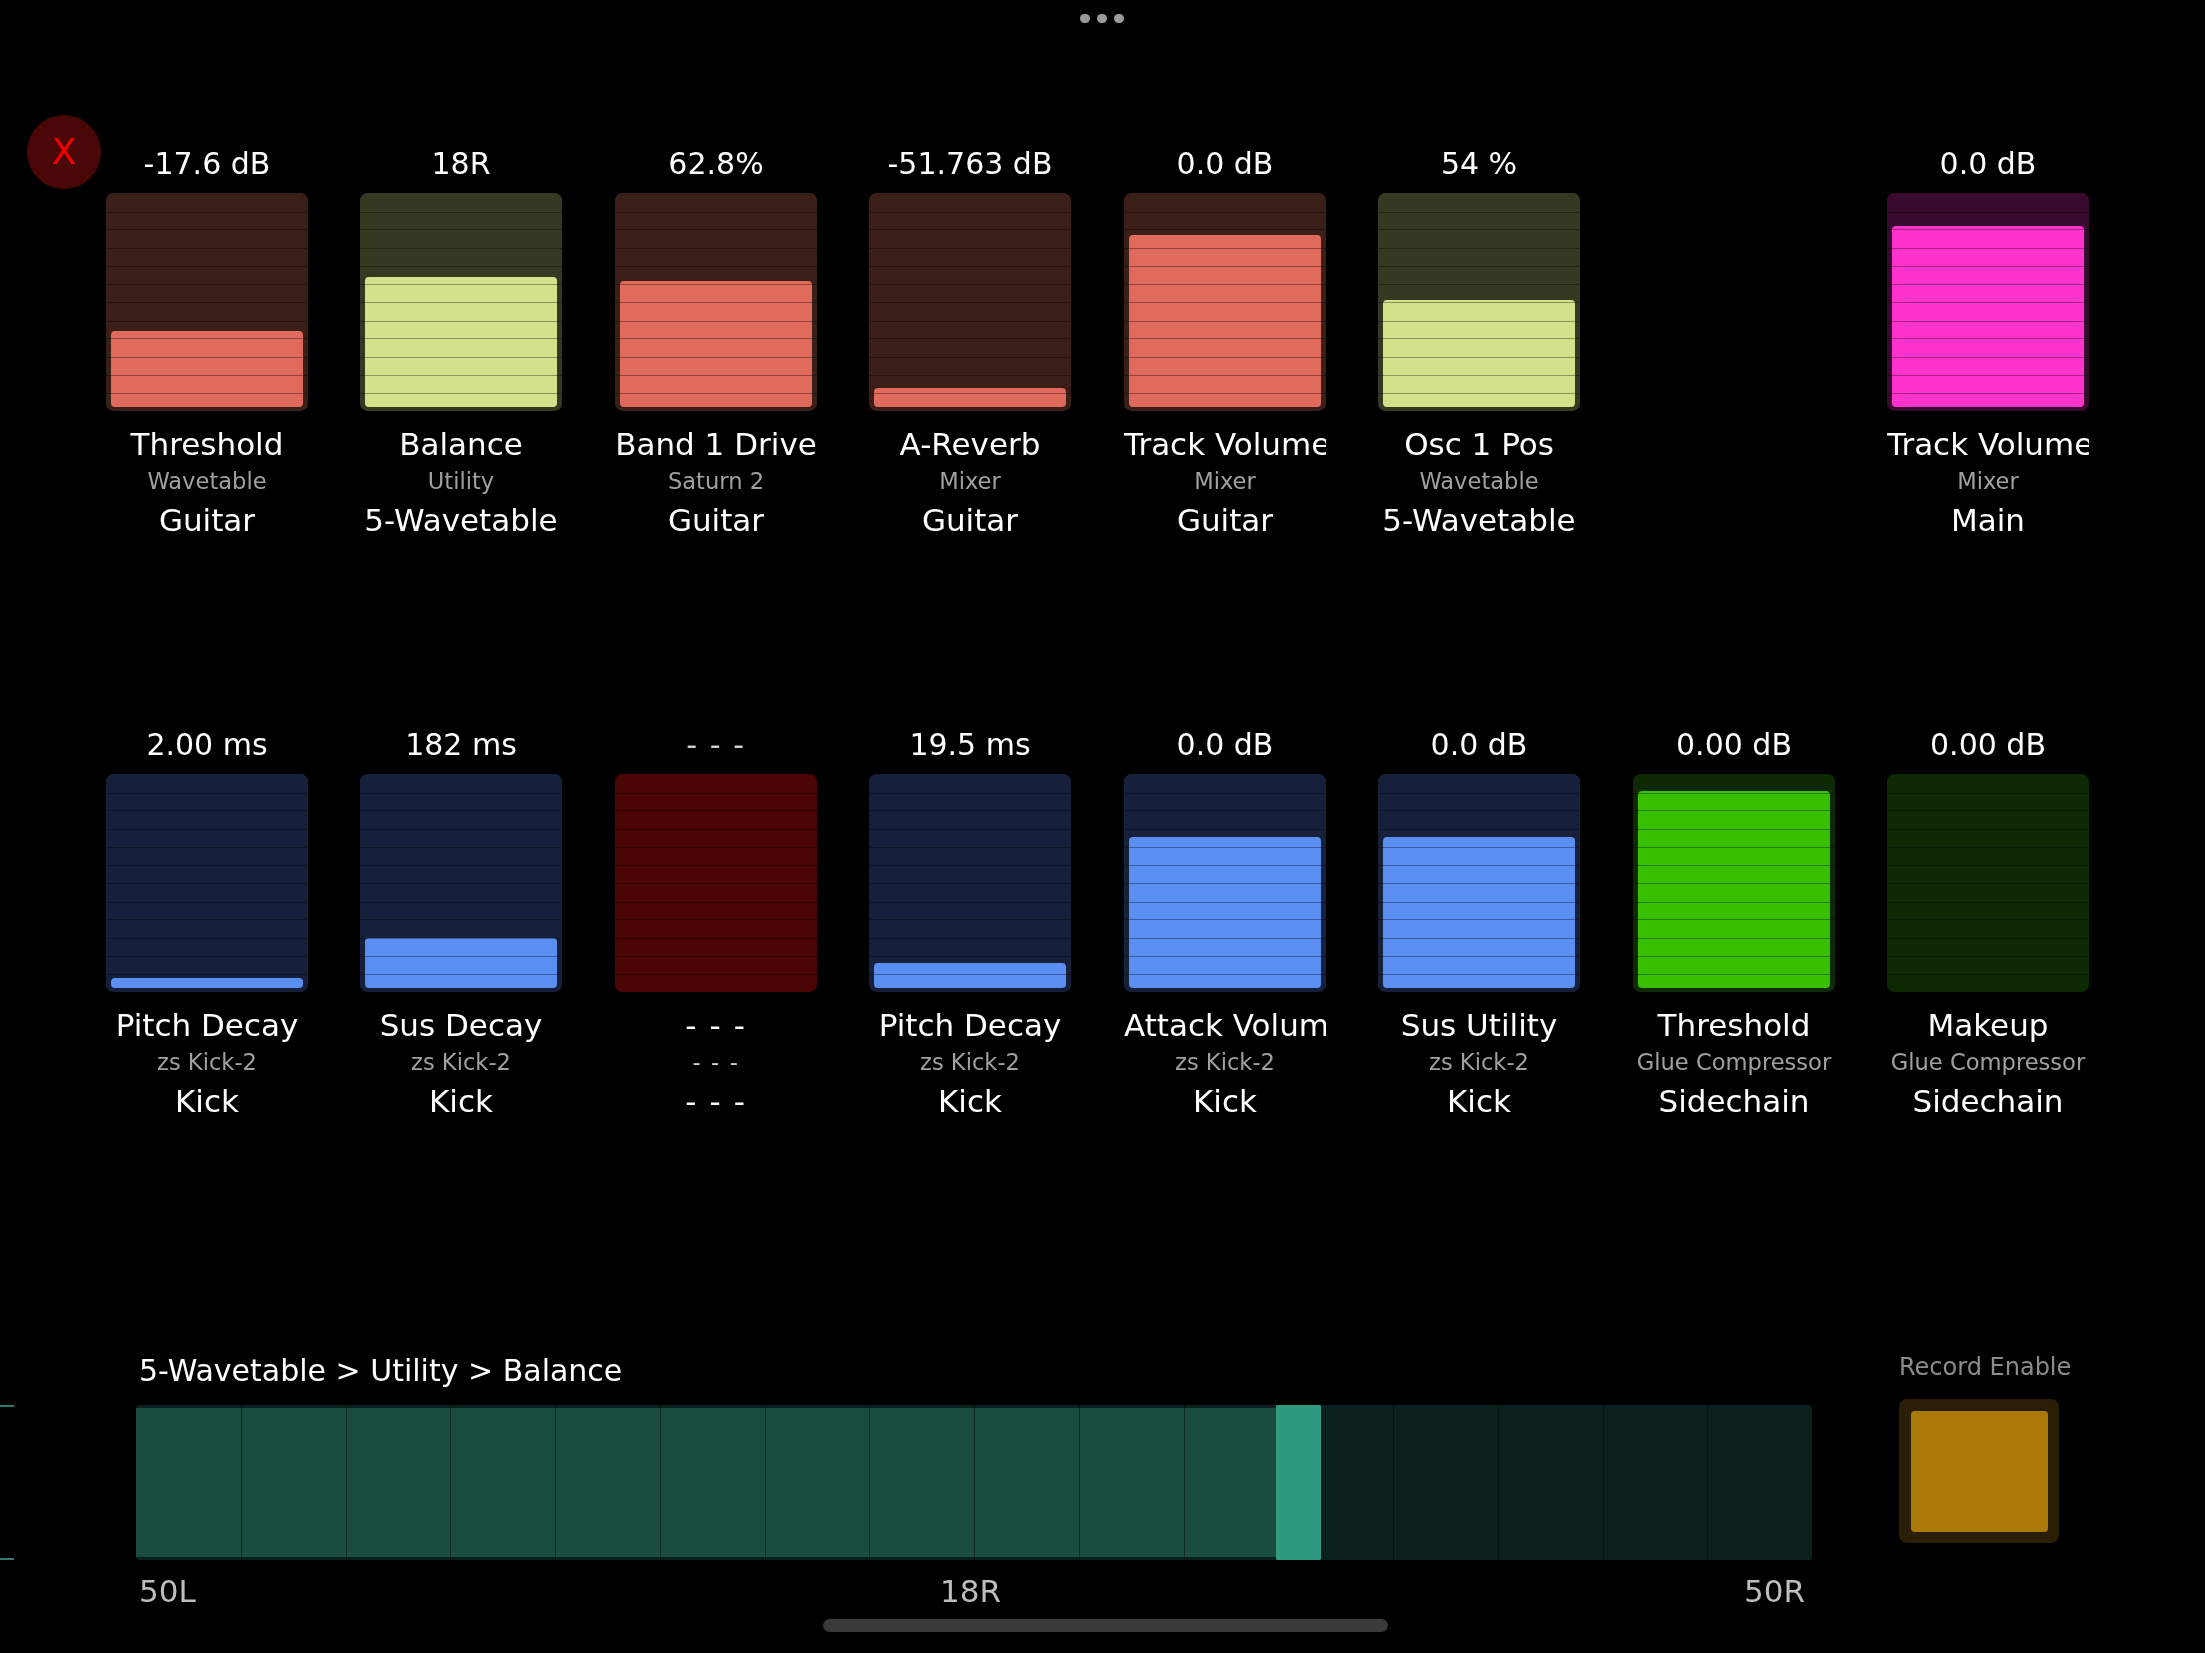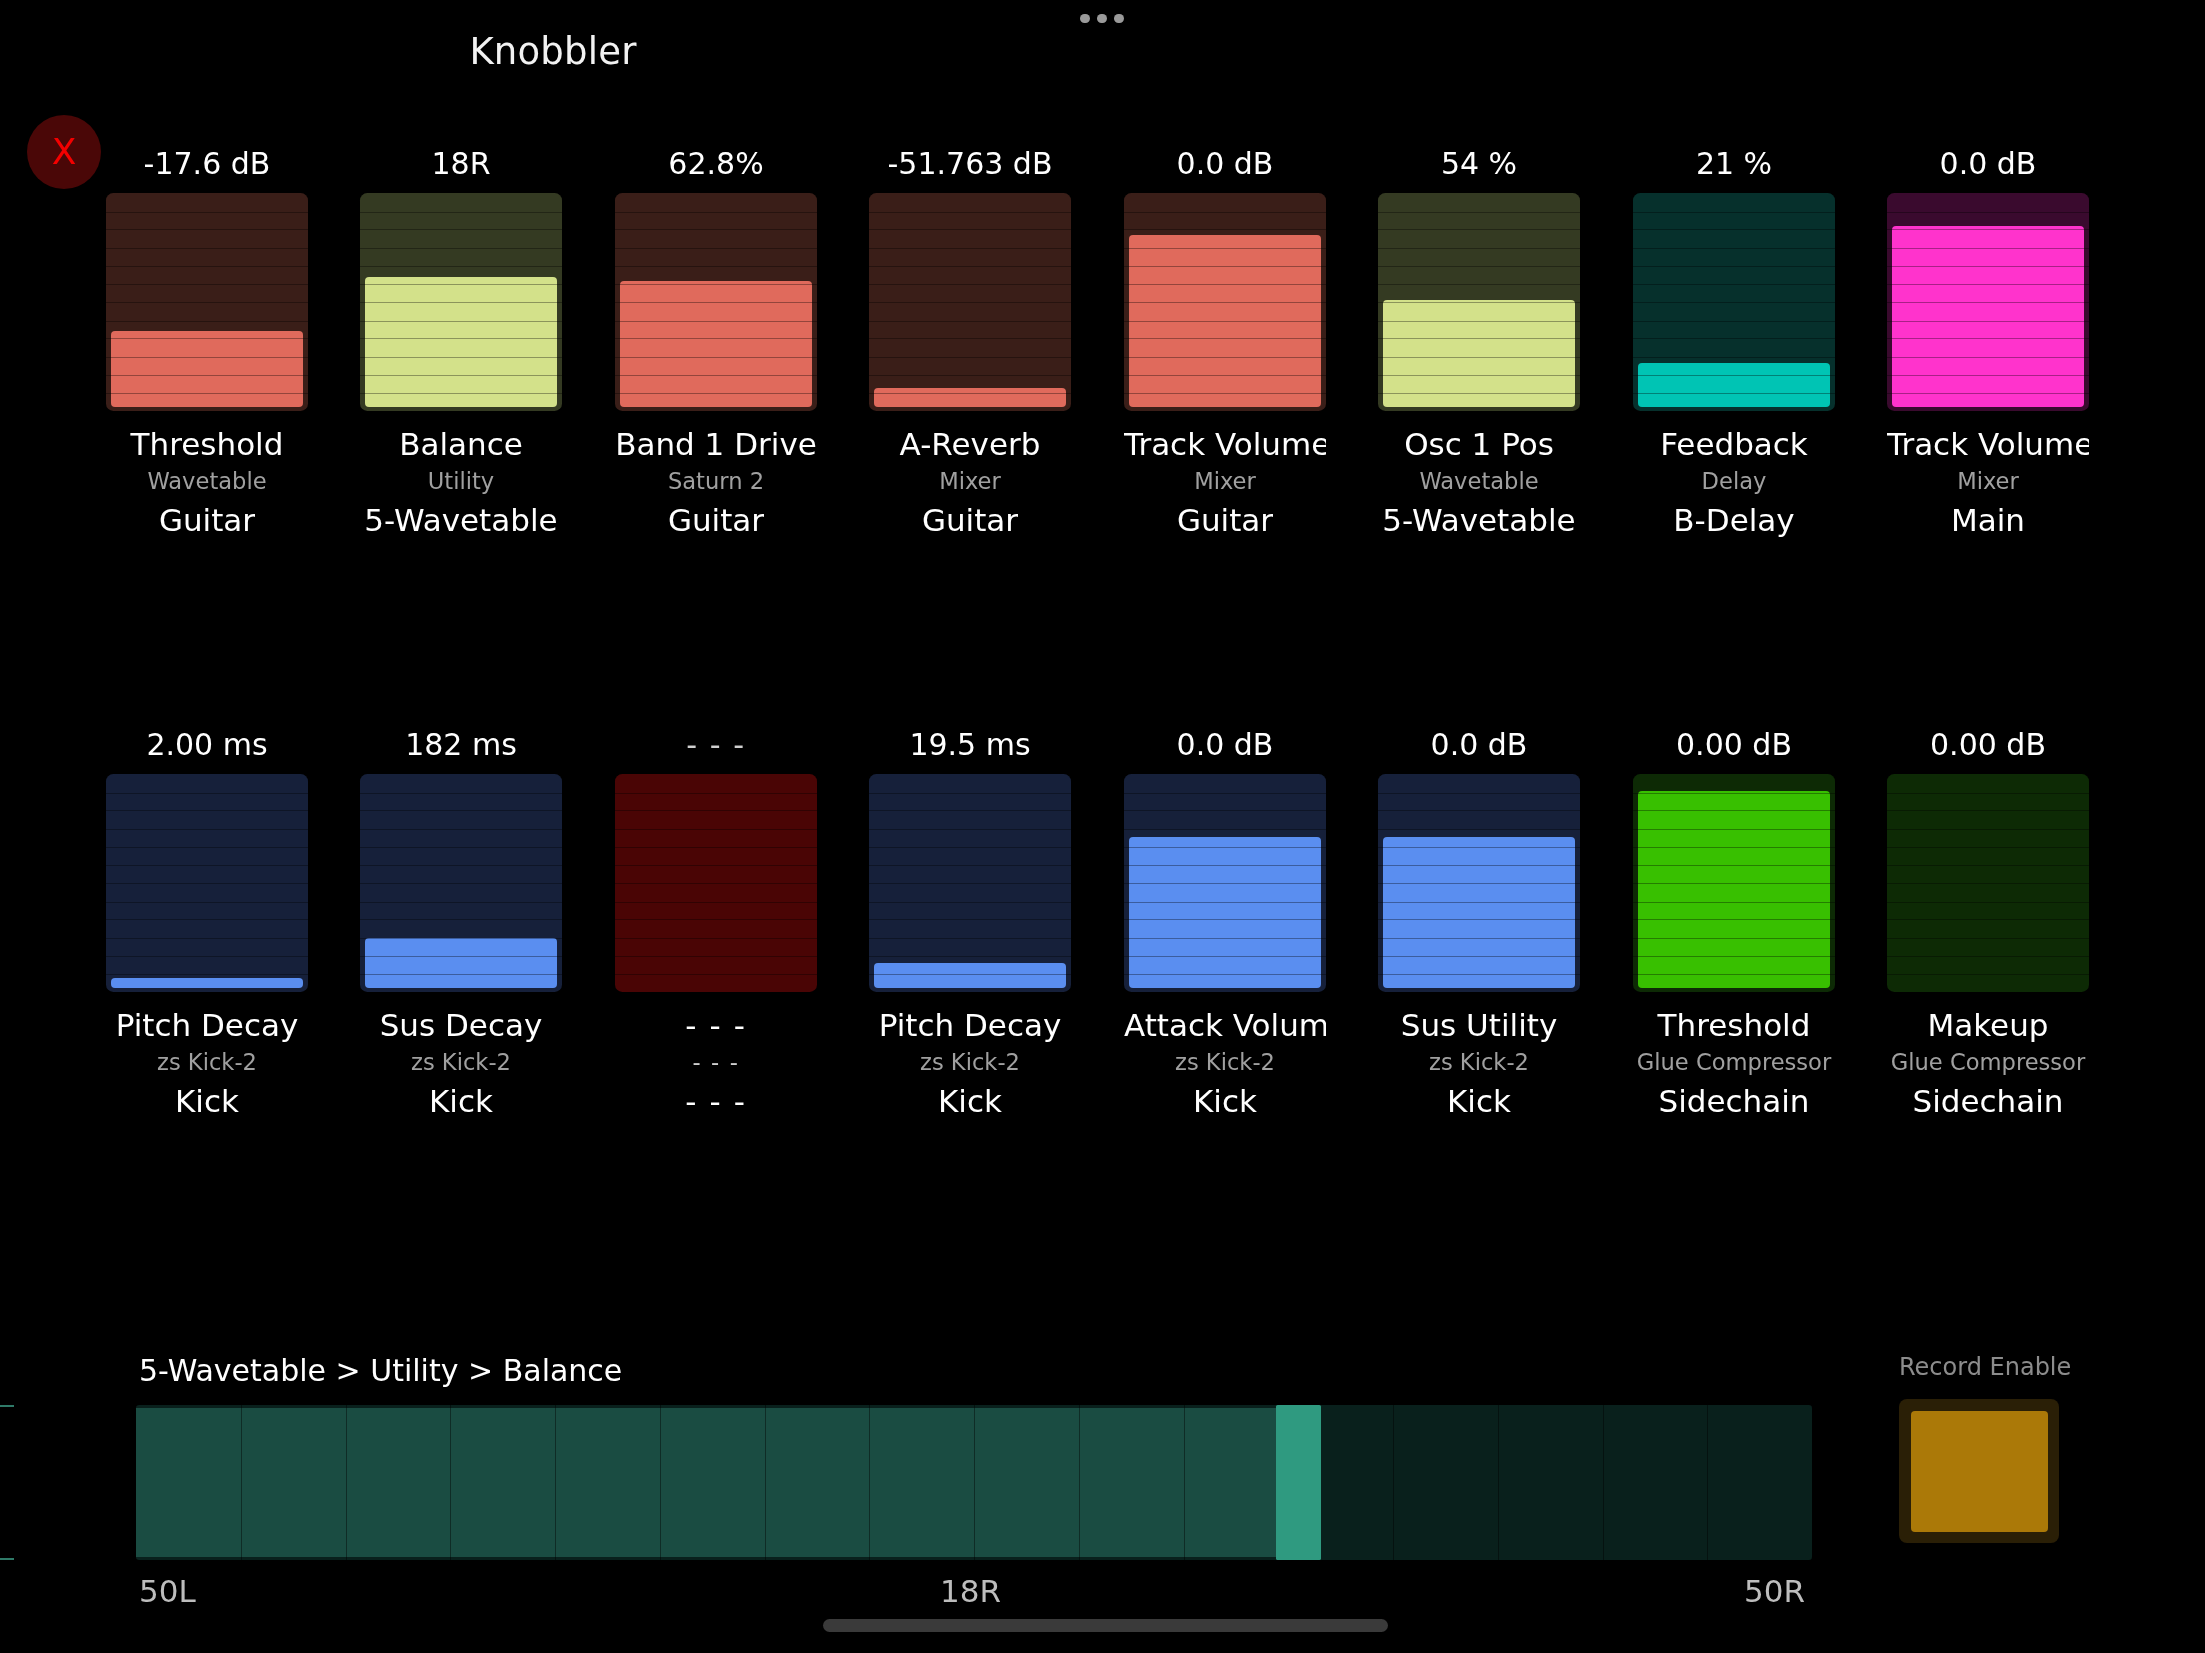--- a/index.html
+++ b/index.html
@@ -152,23 +152,20 @@
   
   #home-indicator {
     position:absolute; left:823px; top:1619px;
     width:565px; height:13px; border-radius:6.5px; background:#3a3a3a;
   }
 </style>
 </head>
 <body>
 
 <div id="tabbar">
-  <div class="tab" id="tab-1">
-    <span class="tab-label">Knobbler</span>
-  </div>
   <div id="tab-dots">
     <i></i>
     <i></i>
     <i></i>
   </div>
 </div>
 
 <div id="close-btn">
   <span class="x">X</span>
 </div>
@@ -299,42 +296,20 @@
             <i style="top: 128px;"></i>
             <i style="top: 145px;"></i>
             <i style="top: 164px;"></i>
             <i style="top: 182px;"></i>
             <i style="top: 200px;"></i>
           </div>
         </div>
         <div class="cell-name">Osc 1 Pos</div>
         <div class="cell-device">Wavetable</div>
         <div class="cell-track-name">5-Wavetable</div>
-      </div>
-      <div class="cell" style="left: 1633px;">
-        <div class="cell-value">21 %</div>
-        <div class="track" style="background: rgb(6, 48, 44);">
-          <div class="fill" style="background: rgb(0, 196, 180); height: 44px;"></div>
-          <div class="gridlines">
-            <i style="top: 18.6px;"></i>
-            <i style="top: 36px;"></i>
-            <i style="top: 55px;"></i>
-            <i style="top: 73px;"></i>
-            <i style="top: 91px;"></i>
-            <i style="top: 109px;"></i>
-            <i style="top: 128px;"></i>
-            <i style="top: 145px;"></i>
-            <i style="top: 164px;"></i>
-            <i style="top: 182px;"></i>
-            <i style="top: 200px;"></i>
-          </div>
-        </div>
-        <div class="cell-name">Feedback</div>
-        <div class="cell-device">Delay</div>
-        <div class="cell-track-name">B-Delay</div>
       </div>
       <div class="cell" style="left: 1887px;">
         <div class="cell-value">0.0 dB</div>
         <div class="track" style="background: rgb(58, 10, 46);">
           <div class="fill" style="background: rgb(255, 51, 204); height: 181px;"></div>
           <div class="gridlines">
             <i style="top: 18.6px;"></i>
             <i style="top: 36px;"></i>
             <i style="top: 55px;"></i>
             <i style="top: 73px;"></i>

